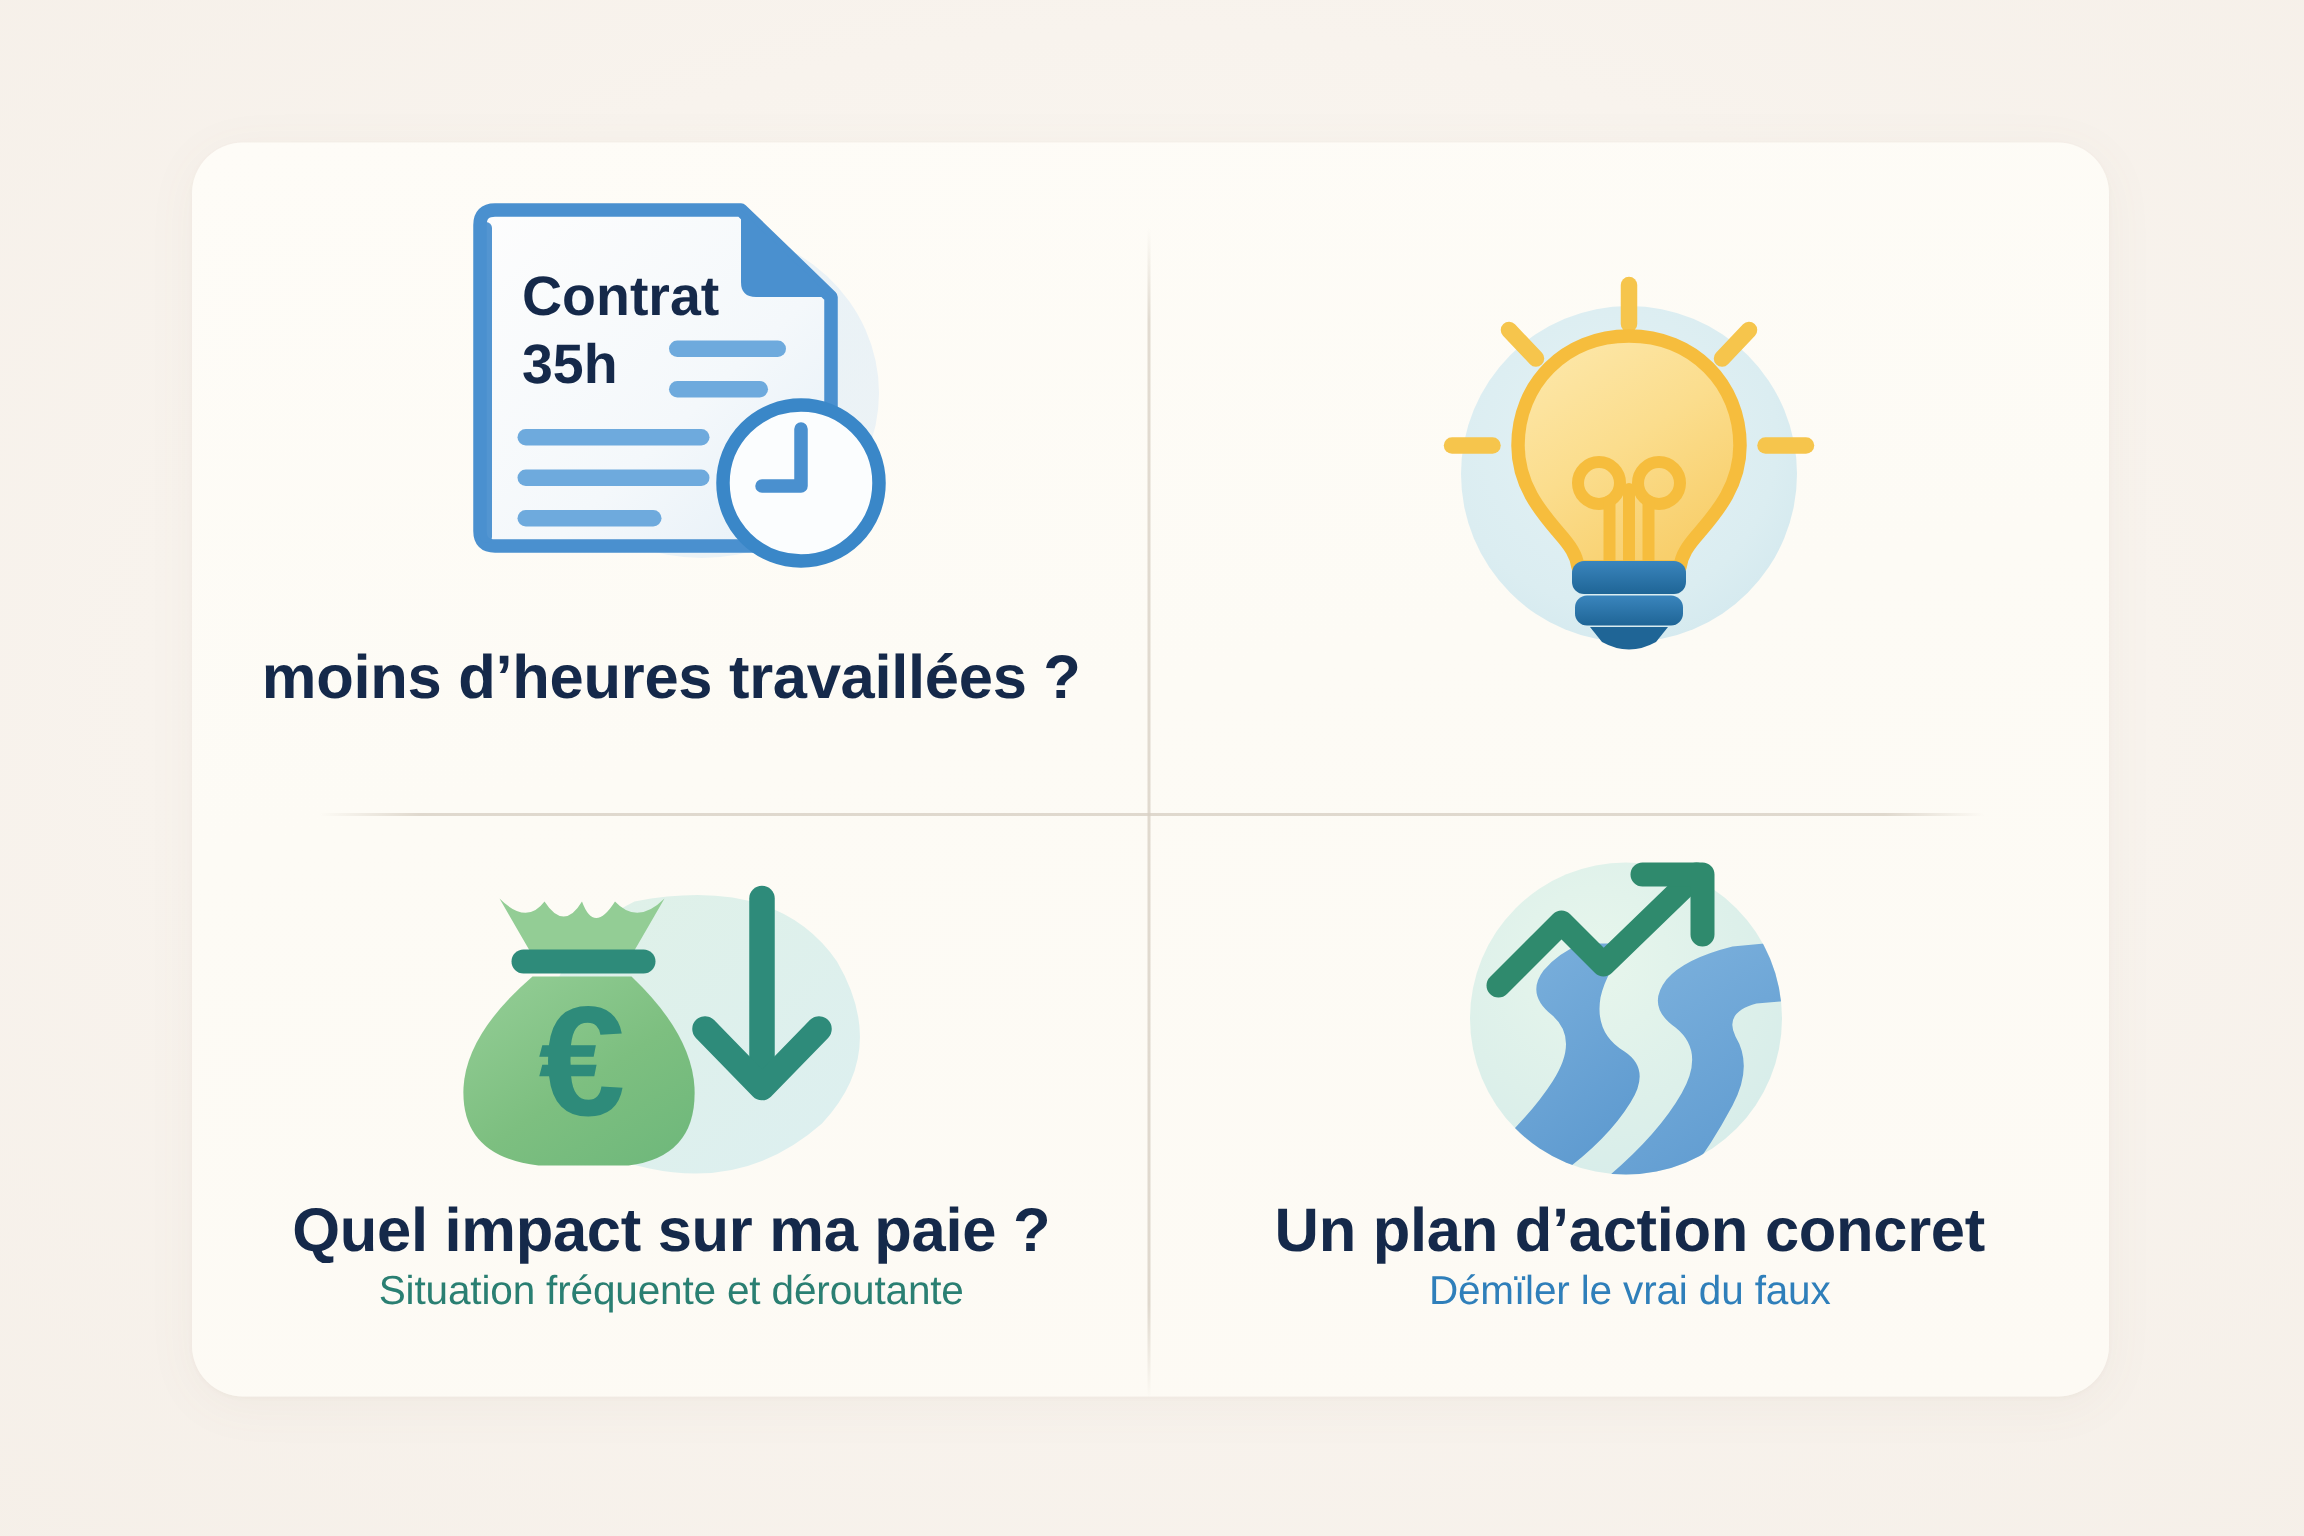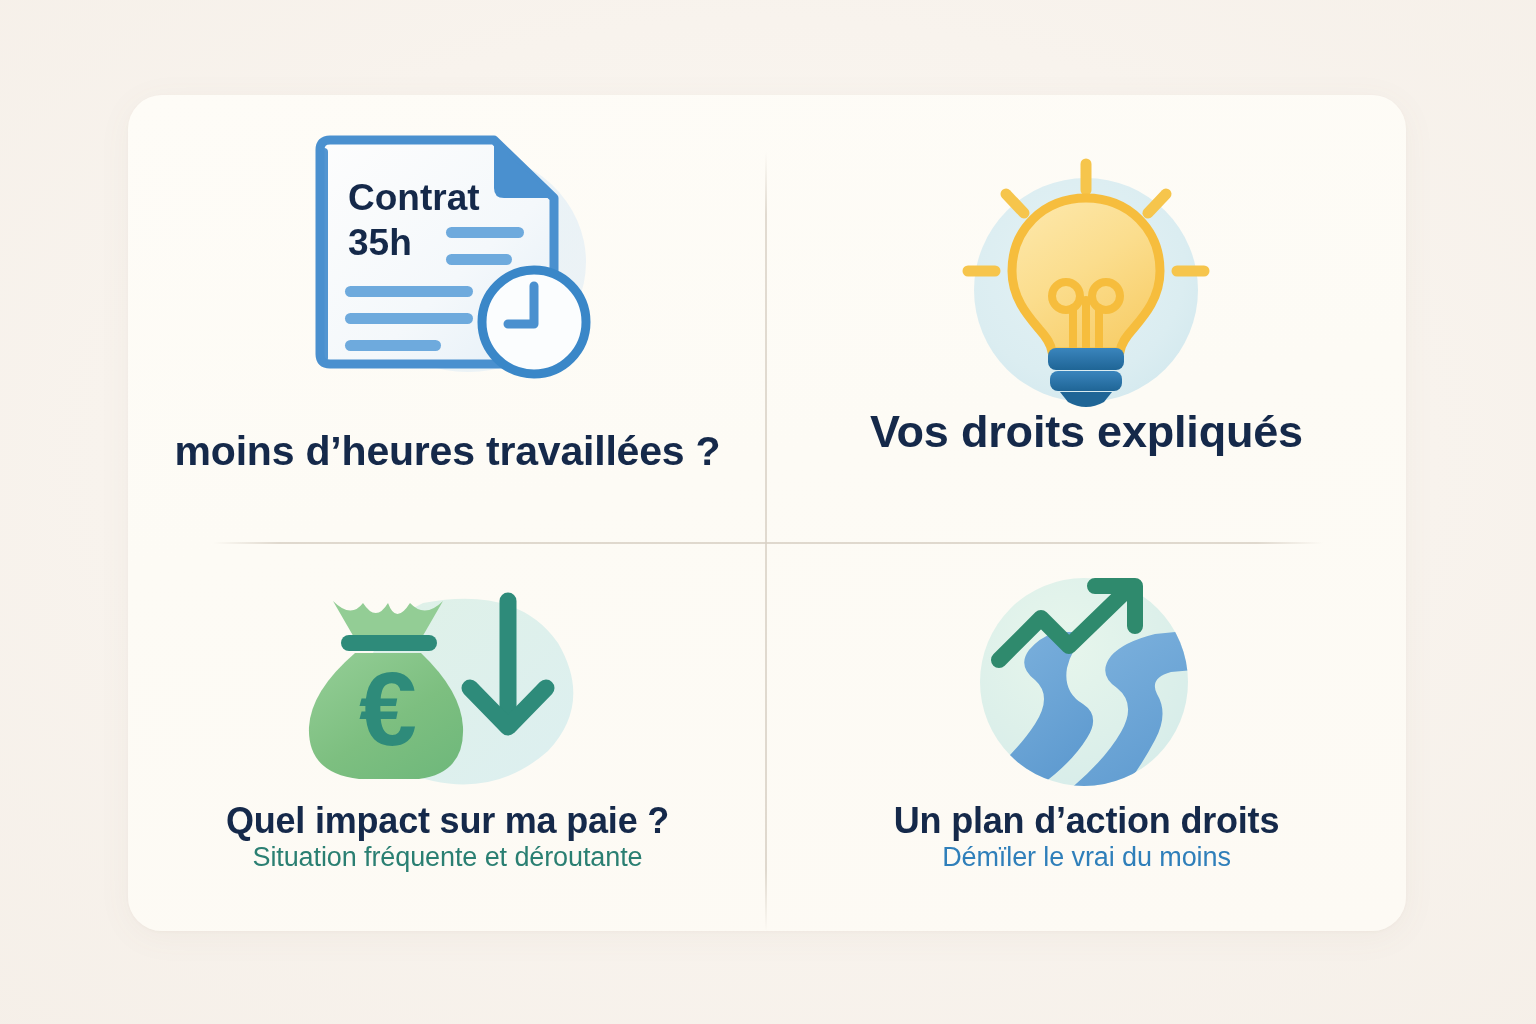--- a/index.html
+++ b/index.html
@@ -107,21 +107,21 @@
   }
 
   
   #q1 .q-title { font-size: 45px; }
   #q1 .q-title .l2 { font-size: 41px; font-weight: bold; margin-top: 40px; }
 
   
   #q2 .q-title { font-size: 45px; }
 
   
-  #q3 .q-title, #q4 .q-title { font-size: 36px; }
+  #q3 .q-title, #q4 .q-title { font-size: 41px; }
   #q3 .q-sub { font-size: 27px; color: #2a7f72; }
   #q4 .q-sub { font-size: 27px; color: #2f7fba; }
 
   svg { display: block; overflow: visible; }
 </style>
 </head>
 <body>
 
 <div id="canvas">
 
@@ -213,21 +213,20 @@
               <line x1="155" y1="158" x2="155" y2="200"></line>
               <line x1="142" y1="150" x2="142" y2="200"></line>
             </g>
 
             <rect x="104" y="198" width="76" height="22" rx="8" fill="url(#bulbBase)"></rect>
             <rect x="106" y="221" width="72" height="20" rx="8" fill="url(#bulbBase)"></rect>
             <path d="M116 242 L168 242 L160 252 Q142 262 124 252 Z" fill="#1f6596"></path>
           </svg>
         </div>
         <div class="q-title">
-          <span class="l1">Vos droits expliqués</span>
         </div>
       </div>
 
       <div class="quad row2" id="q3">
         <div class="icon-wrap">
           <svg width="290" height="220" viewBox="0 0 290 220">
             <defs>
               <linearGradient id="bagHalo" x1="0" y1="0" x2="1" y2="1">
                 <stop offset="0%" stop-color="#dcf0e6"></stop>
                 <stop offset="100%" stop-color="#d9eef0"></stop>
@@ -288,20 +287,20 @@
                        L258 52 L258 92 L212 96 Q190 102 198 118 Q210 138 196 164 Q180 194 162 216 Z" fill="url(#roadFill)"></path>
             </g>
 
             <g stroke="#2f8a6d" stroke-width="16" stroke-linecap="round" stroke-linejoin="round" fill="none">
               <path d="M40 84 L82 42 L110 70 L172 10"></path>
               <path d="M136 10 L176 10 L176 50"></path>
             </g>
           </svg>
         </div>
         <div class="q-title">
-          <span class="l1">Un plan d’action droits</span>
-        </div>
-        <div class="q-sub">Démïler le vrai du moins</div>
+          <span class="l1">Un plan d’action concret</span>
+        </div>
+        <div class="q-sub">Démïler le vrai du faux</div>
       </div>
 
     </div>
   </div>
 </div>
 
 </body></html>

